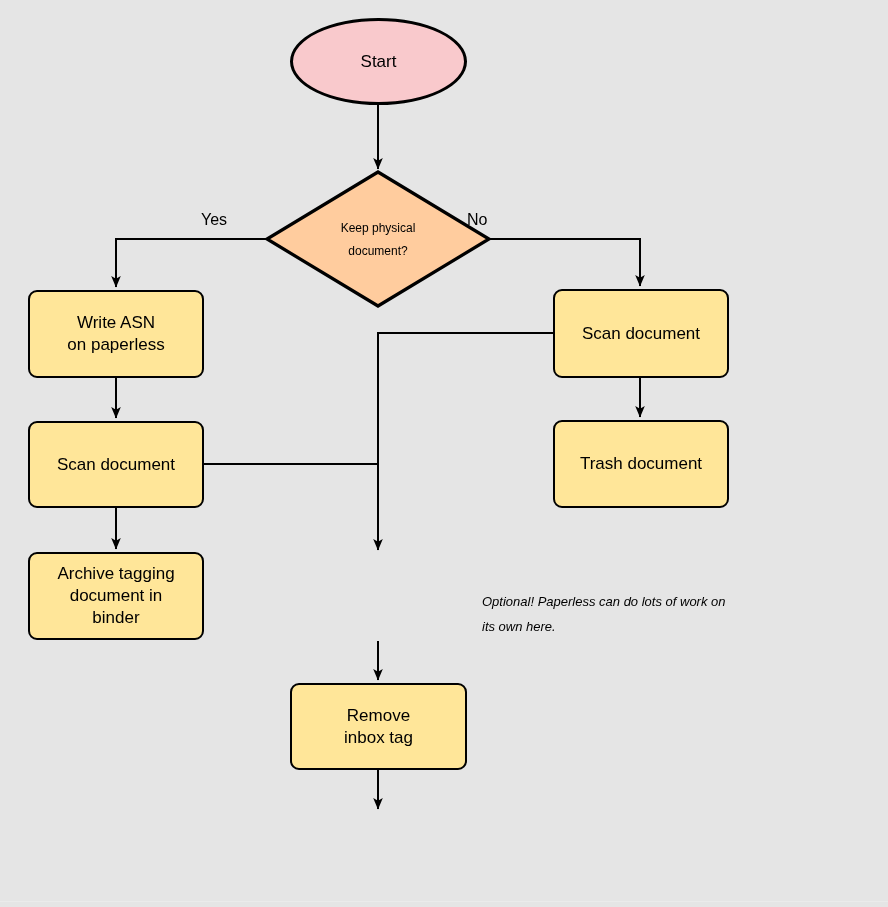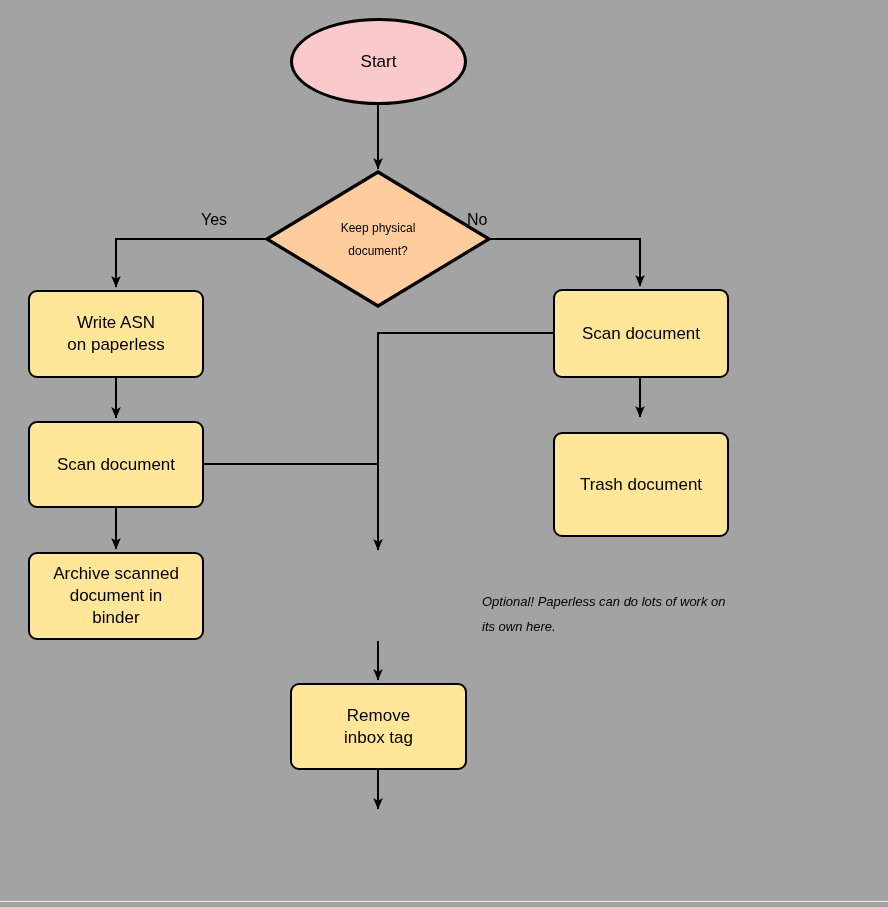--- a/index.html
+++ b/index.html
@@ -1,19 +1,19 @@
 <!DOCTYPE html>
 <html style="--terminal-fill: #F9C9CC; --decision-fill: #FFCC9E; --process-fill: #FFE699; --stroke: #000000; --rule-color: #EBEBEB;"><head>
 <meta charset="utf-8">
 <style>
   * { margin: 0; padding: 0; box-sizing: border-box; }
   html, body { width: 888px; height: 907px; background: #ffffff; overflow: hidden; }
   body { font-family: "Liberation Sans", sans-serif; color: #000; }
 
-  #canvas { position: relative; width: 888px; height: 907px; background: #a3a3a3; }
+  #canvas { position: relative; width: 888px; height: 907px; background: #e5e5e5; }
 
   #edges-layer { position: absolute; left: 0; top: 0; width: 888px; height: 907px; z-index: 1; }
 
   .edge { fill: none; stroke: var(--stroke, #000); stroke-width: 2; }
   .arrowhead { fill: var(--stroke, #000); }
   .diamond-shape { fill: var(--decision-fill, #FFCC9E); stroke: var(--stroke, #000); stroke-width: 3.25; stroke-linejoin: miter; }
 
   .node {
     position: absolute; z-index: 2;
     display: flex; align-items: center; justify-content: center;
@@ -49,21 +49,21 @@
     position: absolute; left: 0; top: 901px; width: 888px; height: 1px;
     background: var(--rule-color, #EBEBEB); z-index: 0;
   }
 
   
   #node-start   { left: 290px; top:  18px; width: 177px; height: 87px; }
   #node-write-asn { left: 28px; top: 290px; width: 176px; height: 88px; }
   #node-scan-left { left: 28px; top: 421px; width: 176px; height: 87px; }
   #node-archive   { left: 28px; top: 552px; width: 176px; height: 88px; }
   #node-scan-right { left: 553px; top: 289px; width: 176px; height: 89px; }
-  #node-trash      { left: 553px; top: 420px; width: 176px; height: 105px; margin-top: 12px; }
+  #node-trash      { left: 553px; top: 420px; width: 176px; height: 88px; }
   #node-tagging    { left: 290px; top: 553px; width: 177px; height: 88px; }
   #node-remove     { left: 290px; top: 683px; width: 177px; height: 87px; }
   #node-end        { left: 290px; top: 812px; width: 178px; height: 86px; }
   #decision-label  { left: 283px; top: 204px; width: 190px; height: 72px; }
   #label-yes { left: 201px; top: 211px; width: 54px; }
   #label-no  { left: 467px; top: 211px; width: 52px; }
   #annotation { left: 482px; top: 589px; width: 400px; }
 </style>
 </head>
 <body>
@@ -98,21 +98,21 @@
 
   <div id="label-yes" class="edge-label">Yes</div>
 
   <div id="label-no" class="edge-label">No</div>
 
   <div id="node-write-asn" class="node process">Write ASN
 on paperless</div>
 
   <div id="node-scan-left" class="node process">Scan document</div>
 
-  <div id="node-archive" class="node process">Archive scanned
+  <div id="node-archive" class="node process">Archive tagging
 document in
 binder</div>
 
   <div id="node-scan-right" class="node process">Scan document</div>
 
   <div id="node-trash" class="node process">Trash document</div>
 
 
   <div id="node-remove" class="node process">Remove
 inbox tag</div>

